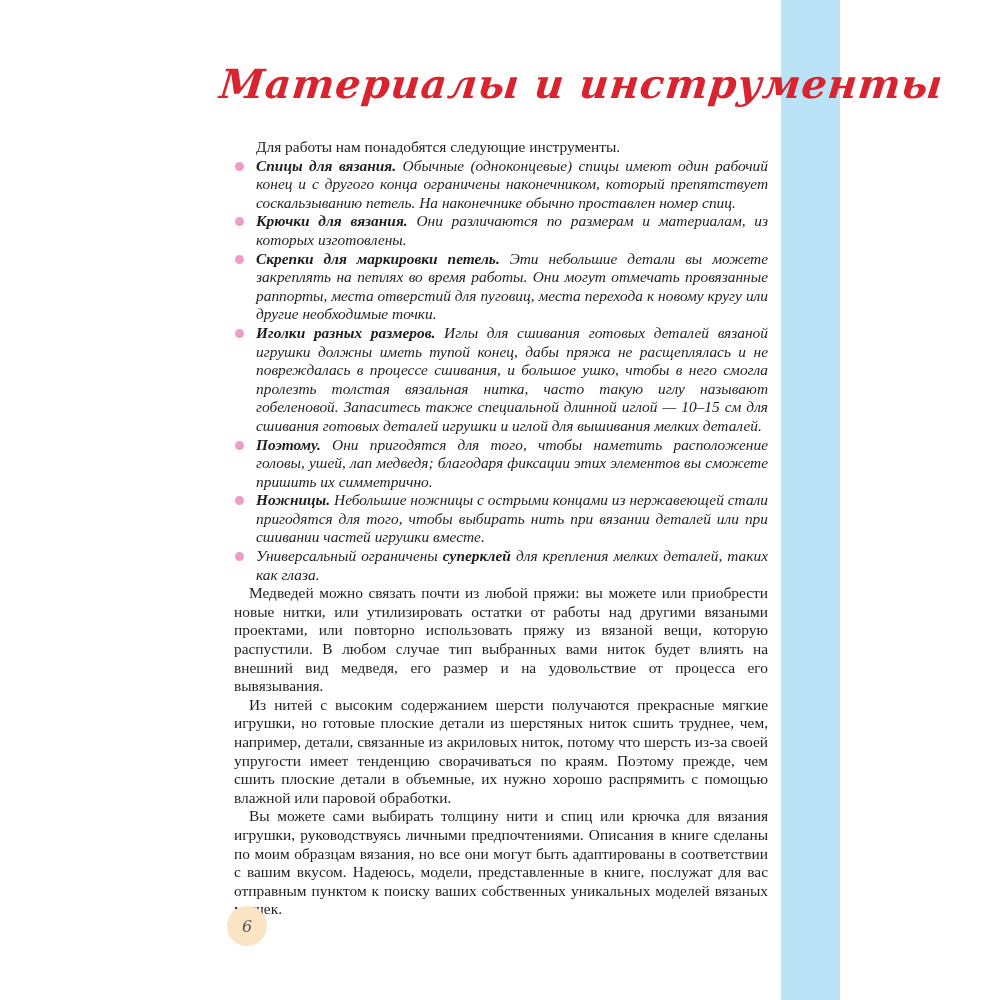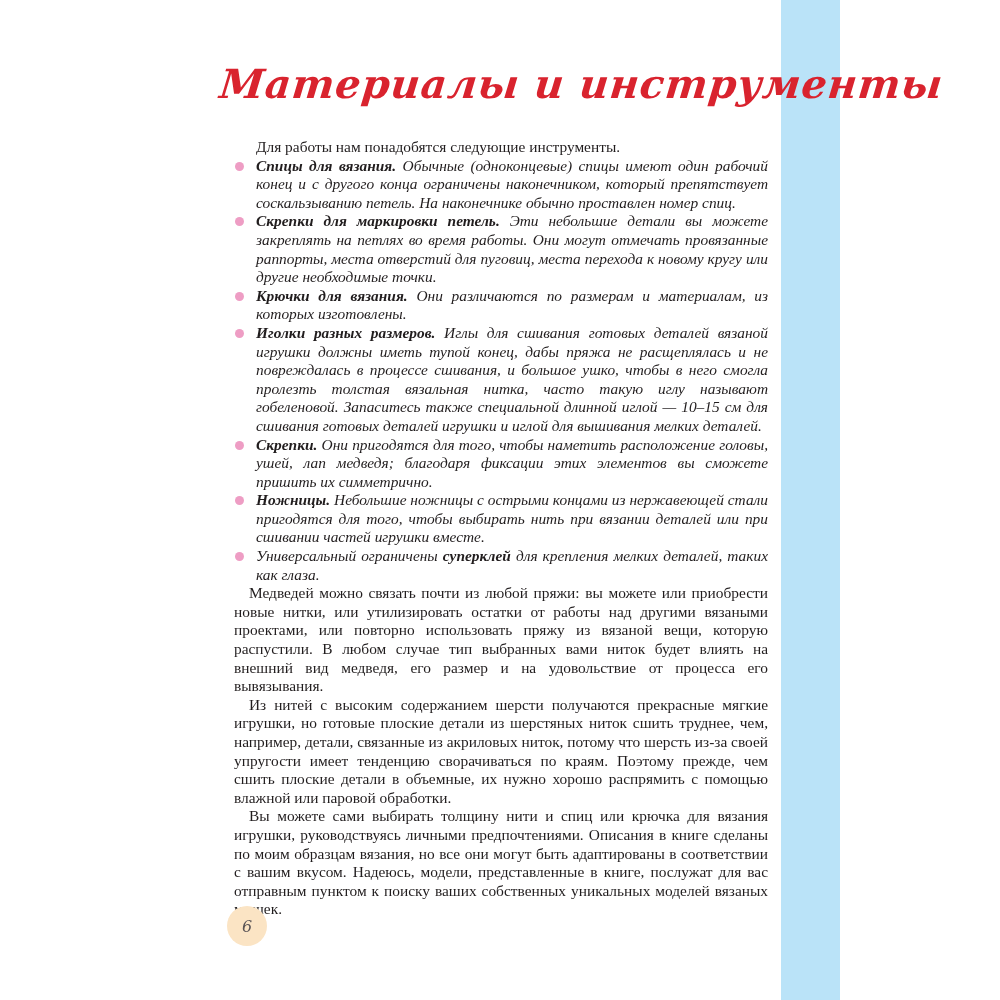--- a/index.html
+++ b/index.html
@@ -93,24 +93,24 @@
 <body>
 
 <div class="blue-band"></div>
 
 <h1 class="heading">Материалы и инструменты</h1>
 
 <div class="content">
   <p class="intro">Для работы нам понадобятся следующие инструменты.</p>
   <ul class="bullet-list">
       <li><span class="bullet-dot"></span><span></span><span class="lead">Спицы для вязания.</span><span> Обычные (одноконцевые) спицы имеют один рабочий конец и с другого конца ограничены наконечником, который препятствует соскальзыванию петель. На наконечнике обычно проставлен номер спиц.</span></li>
+      <li><span class="bullet-dot"></span><span></span><span class="lead">Крючки для вязания.</span><span> Они различаются по размерам и материалам, из которых изготовлены.</span></li>
       <li><span class="bullet-dot"></span><span></span><span class="lead">Скрепки для маркировки петель.</span><span> Эти небольшие детали вы можете закреплять на петлях во время работы. Они могут отмечать провязанные раппорты, места отверстий для пуговиц, места перехода к новому кругу или другие необходимые точки.</span></li>
-      <li><span class="bullet-dot"></span><span></span><span class="lead">Крючки для вязания.</span><span> Они различаются по размерам и материалам, из которых изготовлены.</span></li>
       <li><span class="bullet-dot"></span><span></span><span class="lead">Иголки разных размеров.</span><span> Иглы для сшивания готовых деталей вязаной игрушки должны иметь тупой конец, дабы пряжа не расщеплялась и не повреждалась в процессе сшивания, и большое ушко, чтобы в него смогла пролезть толстая вязальная нитка, часто такую иглу называют гобеленовой. Запаситесь также специальной длинной иглой — 10–15 см для сшивания готовых деталей игрушки и иглой для вышивания мелких деталей.</span></li>
-      <li><span class="bullet-dot"></span><span></span><span class="lead">Скрепки.</span><span> Они пригодятся для того, чтобы наметить расположение головы, ушей, лап медведя; благодаря фиксации этих элементов вы сможете пришить их симметрично.</span></li>
+      <li><span class="bullet-dot"></span><span></span><span class="lead">Поэтому.</span><span> Они пригодятся для того, чтобы наметить расположение головы, ушей, лап медведя; благодаря фиксации этих элементов вы сможете пришить их симметрично.</span></li>
       <li><span class="bullet-dot"></span><span></span><span class="lead">Ножницы.</span><span> Небольшие ножницы с острыми концами из нержавеющей стали пригодятся для того, чтобы выбирать нить при вязании деталей или при сшивании частей игрушки вместе.</span></li>
       <li><span class="bullet-dot"></span><span>Универсальный ограничены </span><span class="lead">суперклей</span><span> для крепления мелких деталей, таких как глаза.</span></li>
     </ul>
   <div id="paras">
       <p class="body-par">Медведей можно связать почти из любой пряжи: вы можете или приобрести новые нитки, или утилизировать остатки от работы над другими вязаными проектами, или повторно использовать пряжу из вязаной вещи, которую распустили. В любом случае тип выбранных вами ниток будет влиять на внешний вид медведя, его размер и на удовольствие от процесса его вывязывания.</p>
       <p class="body-par">Из нитей с высоким содержанием шерсти получаются прекрасные мягкие игрушки, но готовые плоские детали из шерстяных ниток сшить труднее, чем, например, детали, связанные из акриловых ниток, потому что шерсть из-за своей упругости имеет тенденцию сворачиваться по краям. Поэтому прежде, чем сшить плоские детали в объемные, их нужно хорошо распрямить с помощью влажной или паровой обработки.</p>
       <p class="body-par">Вы можете сами выбирать толщину нити и спиц или крючка для вязания игрушки, руководствуясь личными предпочтениями. Описания в книге сделаны по моим образцам вязания, но все они могут быть адаптированы в соответствии с вашим вкусом. Надеюсь, модели, представленные в книге, послужат для вас отправным пунктом к поиску ваших собственных уникальных моделей вязаных мишек.</p>
     </div>
 </div>
 

